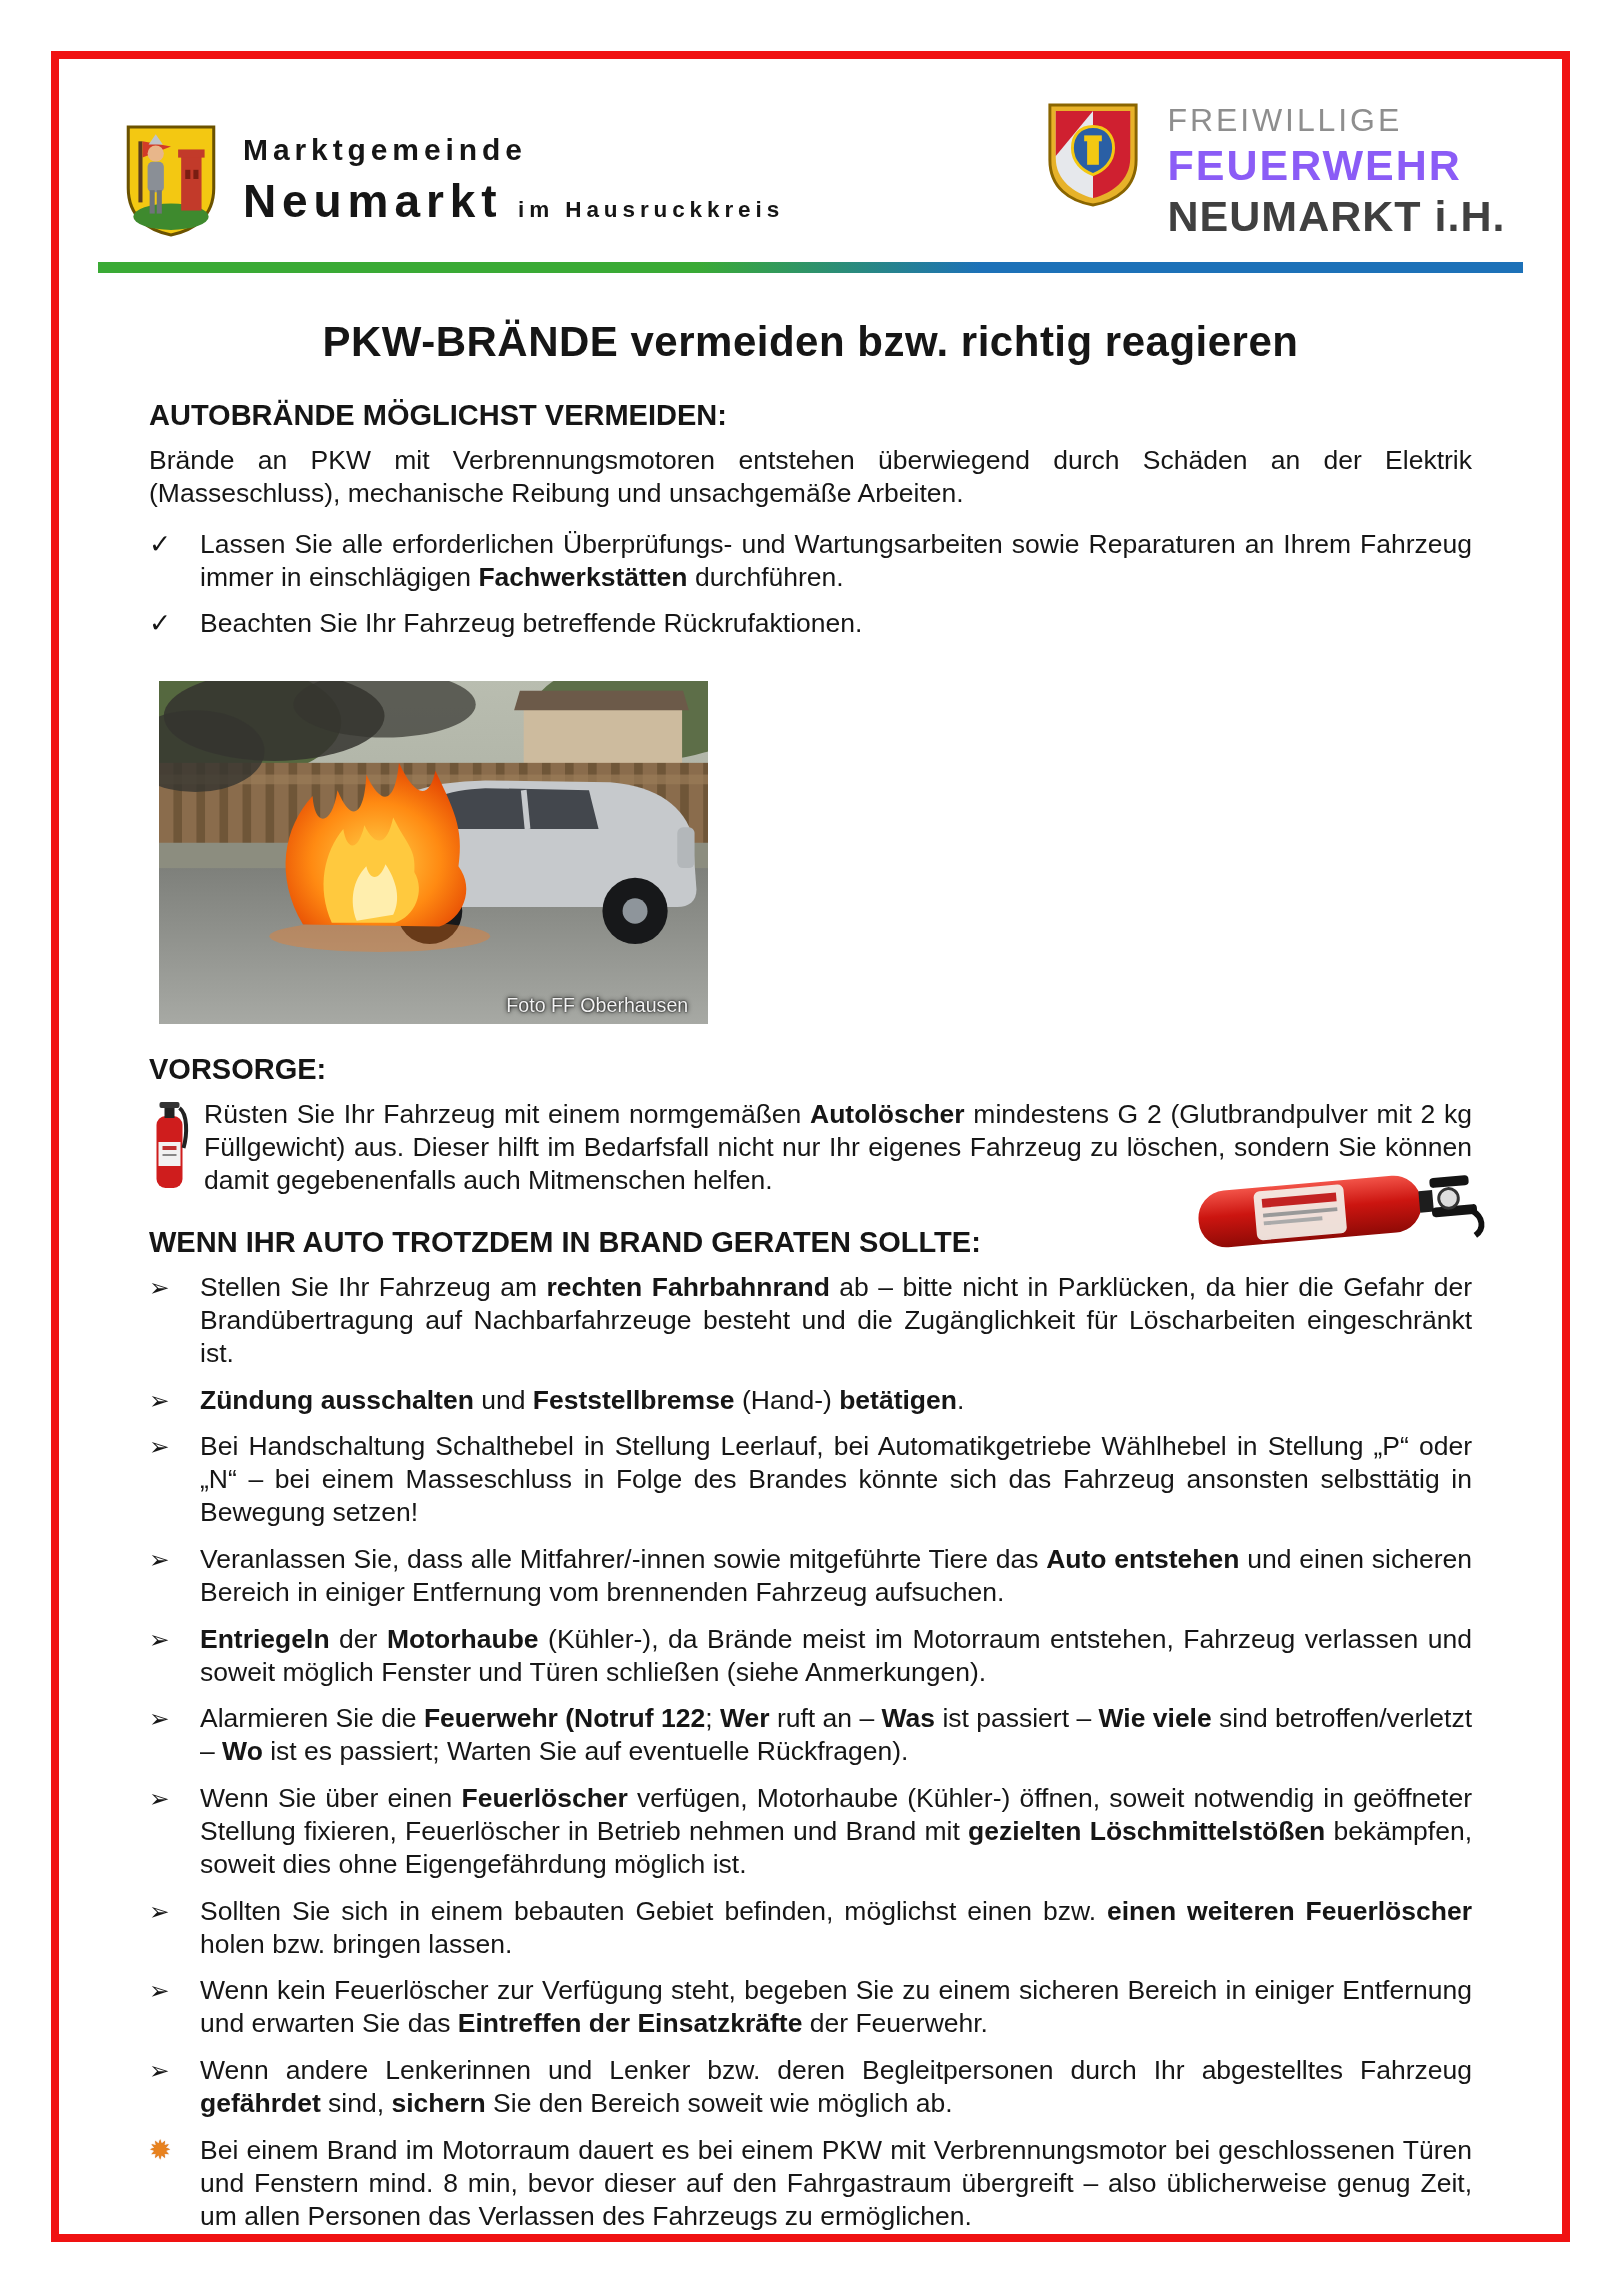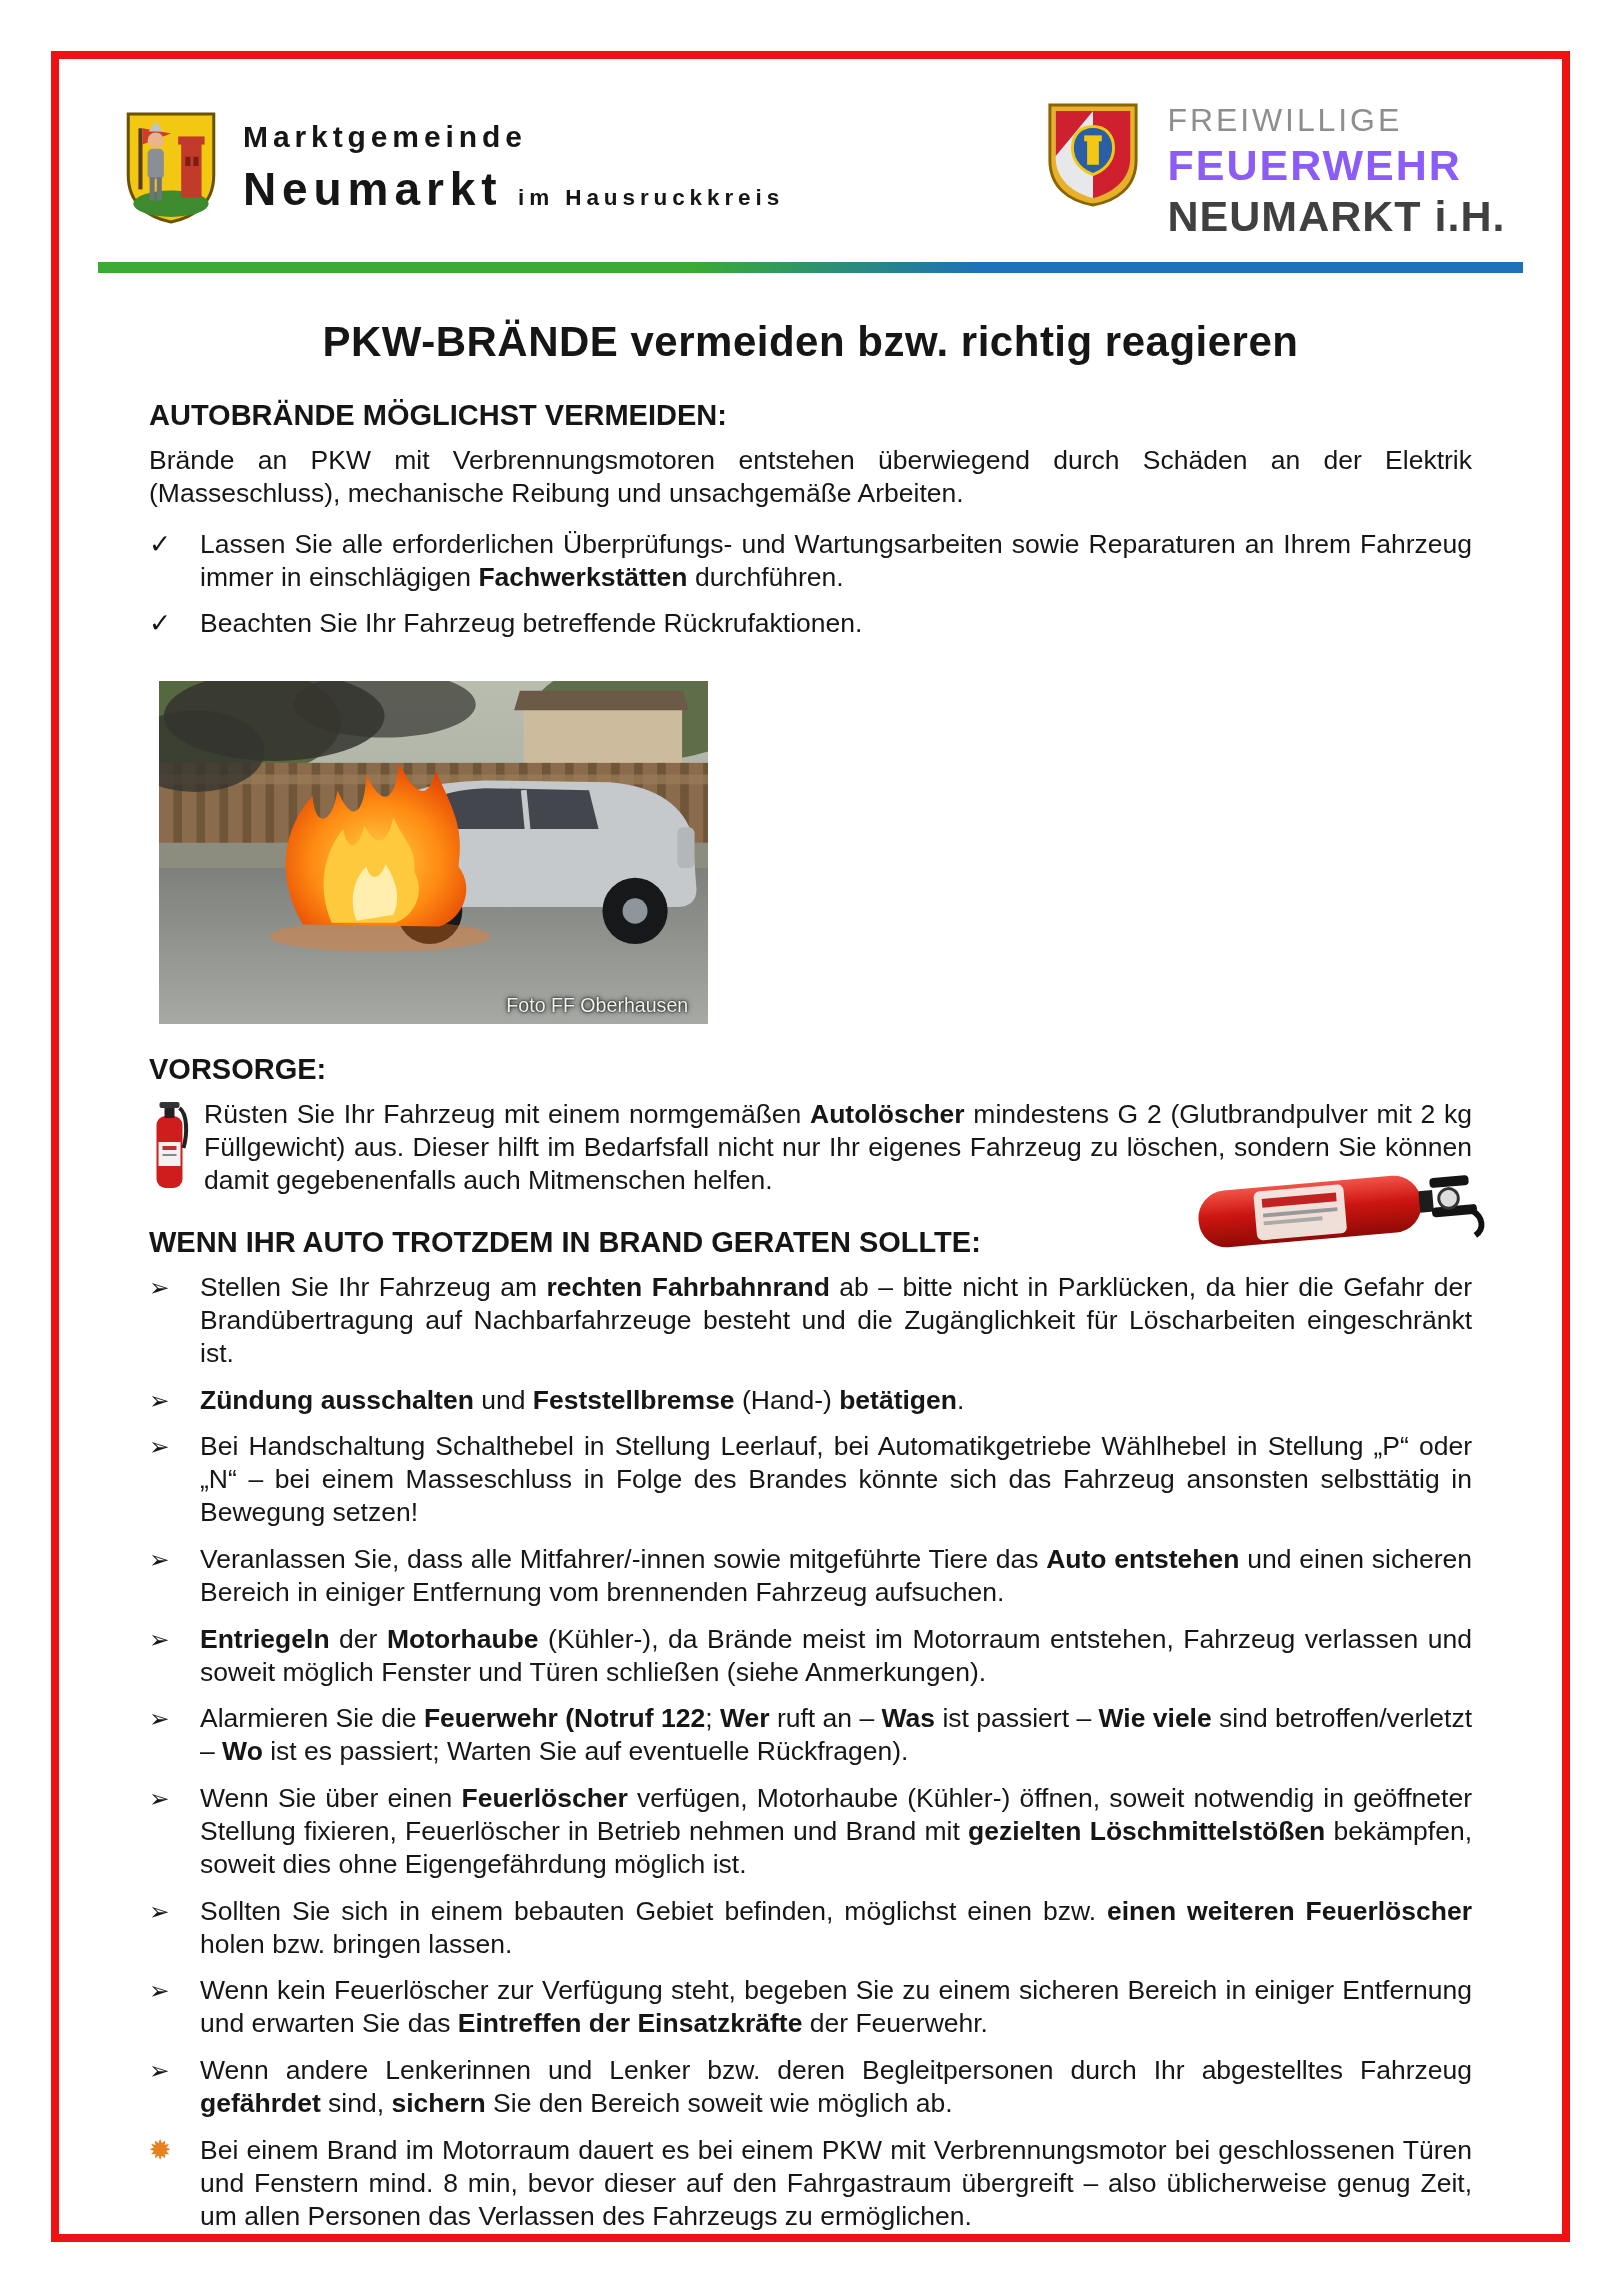--- a/index.html
+++ b/index.html
@@ -7,21 +7,21 @@
   body { font-family:"Liberation Sans","DejaVu Sans",sans-serif; color:#161616; position:relative; }
 
   .frame {
     position:absolute; left:51px; top:51px; right:51px; bottom:51px;
     border:8.8px solid #f01212; background:#fff; overflow:hidden;
   }
   .inner { padding:33px 39px 0 39px; position:relative; height:100%; }
   main { padding:0 51px; }
 
   
-  header { display:flex; justify-content:space-between; align-items:center; padding:5.9px 17.6px 0 25.5px; }
+  header { display:flex; justify-content:space-between; align-items:flex-end; padding:5.9px 17.6px 0 25.5px; }
   .hgroup { display:flex; align-items:flex-start; gap:25.5px; }
   .crest { flex:none; }
   .muni-text { padding-top:9.8px; }
   .muni-line1 { font-weight:bold; font-size:30px; letter-spacing:4.9px; }
   .muni-line2-row { display:flex; align-items:baseline; gap:15.7px; margin-top:7.8px; }
   .muni-line2 { font-weight:bold; font-size:46px; letter-spacing:5.9px; }
   .muni-line3 { font-weight:bold; font-size:22.5px; letter-spacing:4.9px; }
   .brig-text { padding-top:3.9px; }
   .brig-line1 { color:#8e8e8e; font-size:32px; letter-spacing:2.9px; }
   .brig-line2 { color:#8b5cf6; font-weight:bold; font-size:43px; letter-spacing:2px; margin-top:2px; }

